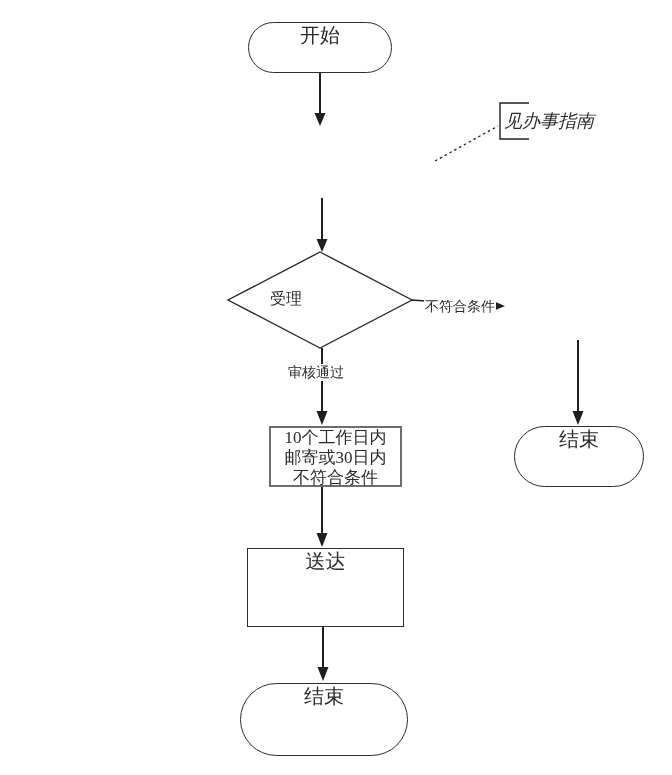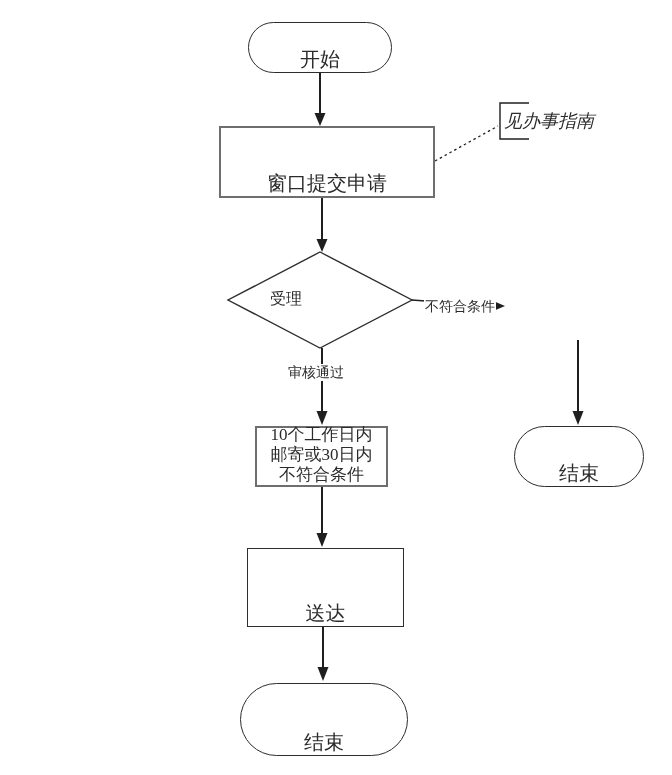--- a/index.html
+++ b/index.html
@@ -13,21 +13,21 @@
   .canvas{
     position:relative;width:672px;height:775px;background:var(--bg);
     font-family:"Liberation Serif","DejaVu Serif",serif;color:var(--text);
     overflow:hidden;
   }
   .connectors{position:absolute;left:0;top:0;pointer-events:none;}
   .connectors line,.connectors polyline{stroke:var(--line);fill:none;}
   .connectors polygon.head{fill:var(--line);stroke:none;}
   .connectors polygon.diamond{fill:#ffffff;stroke:var(--shape-border);stroke-width:1.4;}
   .node{
-    position:absolute;display:flex;flex-direction:column;align-items:center;justify-content:flex-end;
+    position:absolute;display:flex;flex-direction:column;align-items:center;justify-content:flex-start;
     text-align:center;box-sizing:border-box;background:#ffffff;line-height:1.25;
   }
   .terminator{border:1.5px solid var(--shape-border);}
   .process{border:2px solid var(--process-border);}
   .process-dark{border:1.6px solid var(--shape-border);}
   .decision-label{position:absolute;background:transparent;}
   .edge-label{
     position:absolute;background:#ffffff;white-space:nowrap;
     font-size:14px;line-height:17px;padding:0 1px;text-align:center;
   }
@@ -87,38 +87,35 @@
     <g>
       <line x1="323" y1="627" x2="323" y2="668" stroke-width="2"></line>
       <polygon class="head" points="317.5,667 328.5,667 323,681"></polygon>
     </g>
   </svg>
 
   <div class="node terminator fs20" style="left:248px;top:22px;width:144px;height:51px;border-radius:26px;">
     <span>开始</span>
   </div>
 
-  <div class="node process fs20" style="left:219px;top:126px;width:216px;height:72px;">
-    <span>窗口提交申请</span>
-  </div>
 
   <div class="annotation-label" style="left:504px;top:110px;font-style:italic;">见办事指南</div>
 
   <div class="decision-label fs16" style="left:270px;top:289px;width:100px;">受理</div>
 
   <div class="edge-label" style="left:424px;top:298px;">不符合条件</div>
 
 
   <div class="node terminator fs20" style="left:514px;top:426px;width:130px;height:61px;border-radius:31px;">
     <span>结束</span>
   </div>
 
   <div class="edge-label" style="left:287px;top:364px;">审核通过</div>
 
-  <div class="node process fs17" style="left:255px;top:426px;width:133px;height:61px;">
+  <div class="node process fs17" style="left:269px;top:426px;width:133px;height:61px;">
     <span>10个工作日内</span>
     <span>邮寄或30日内</span>
     <span>不符合条件</span>
   </div>
 
   <div class="node process-dark fs20" style="left:247px;top:548px;width:157px;height:79px;">
     <span>送达</span>
   </div>
 
   <div class="node terminator fs20" style="left:240px;top:683px;width:168px;height:73px;border-radius:37px;">

